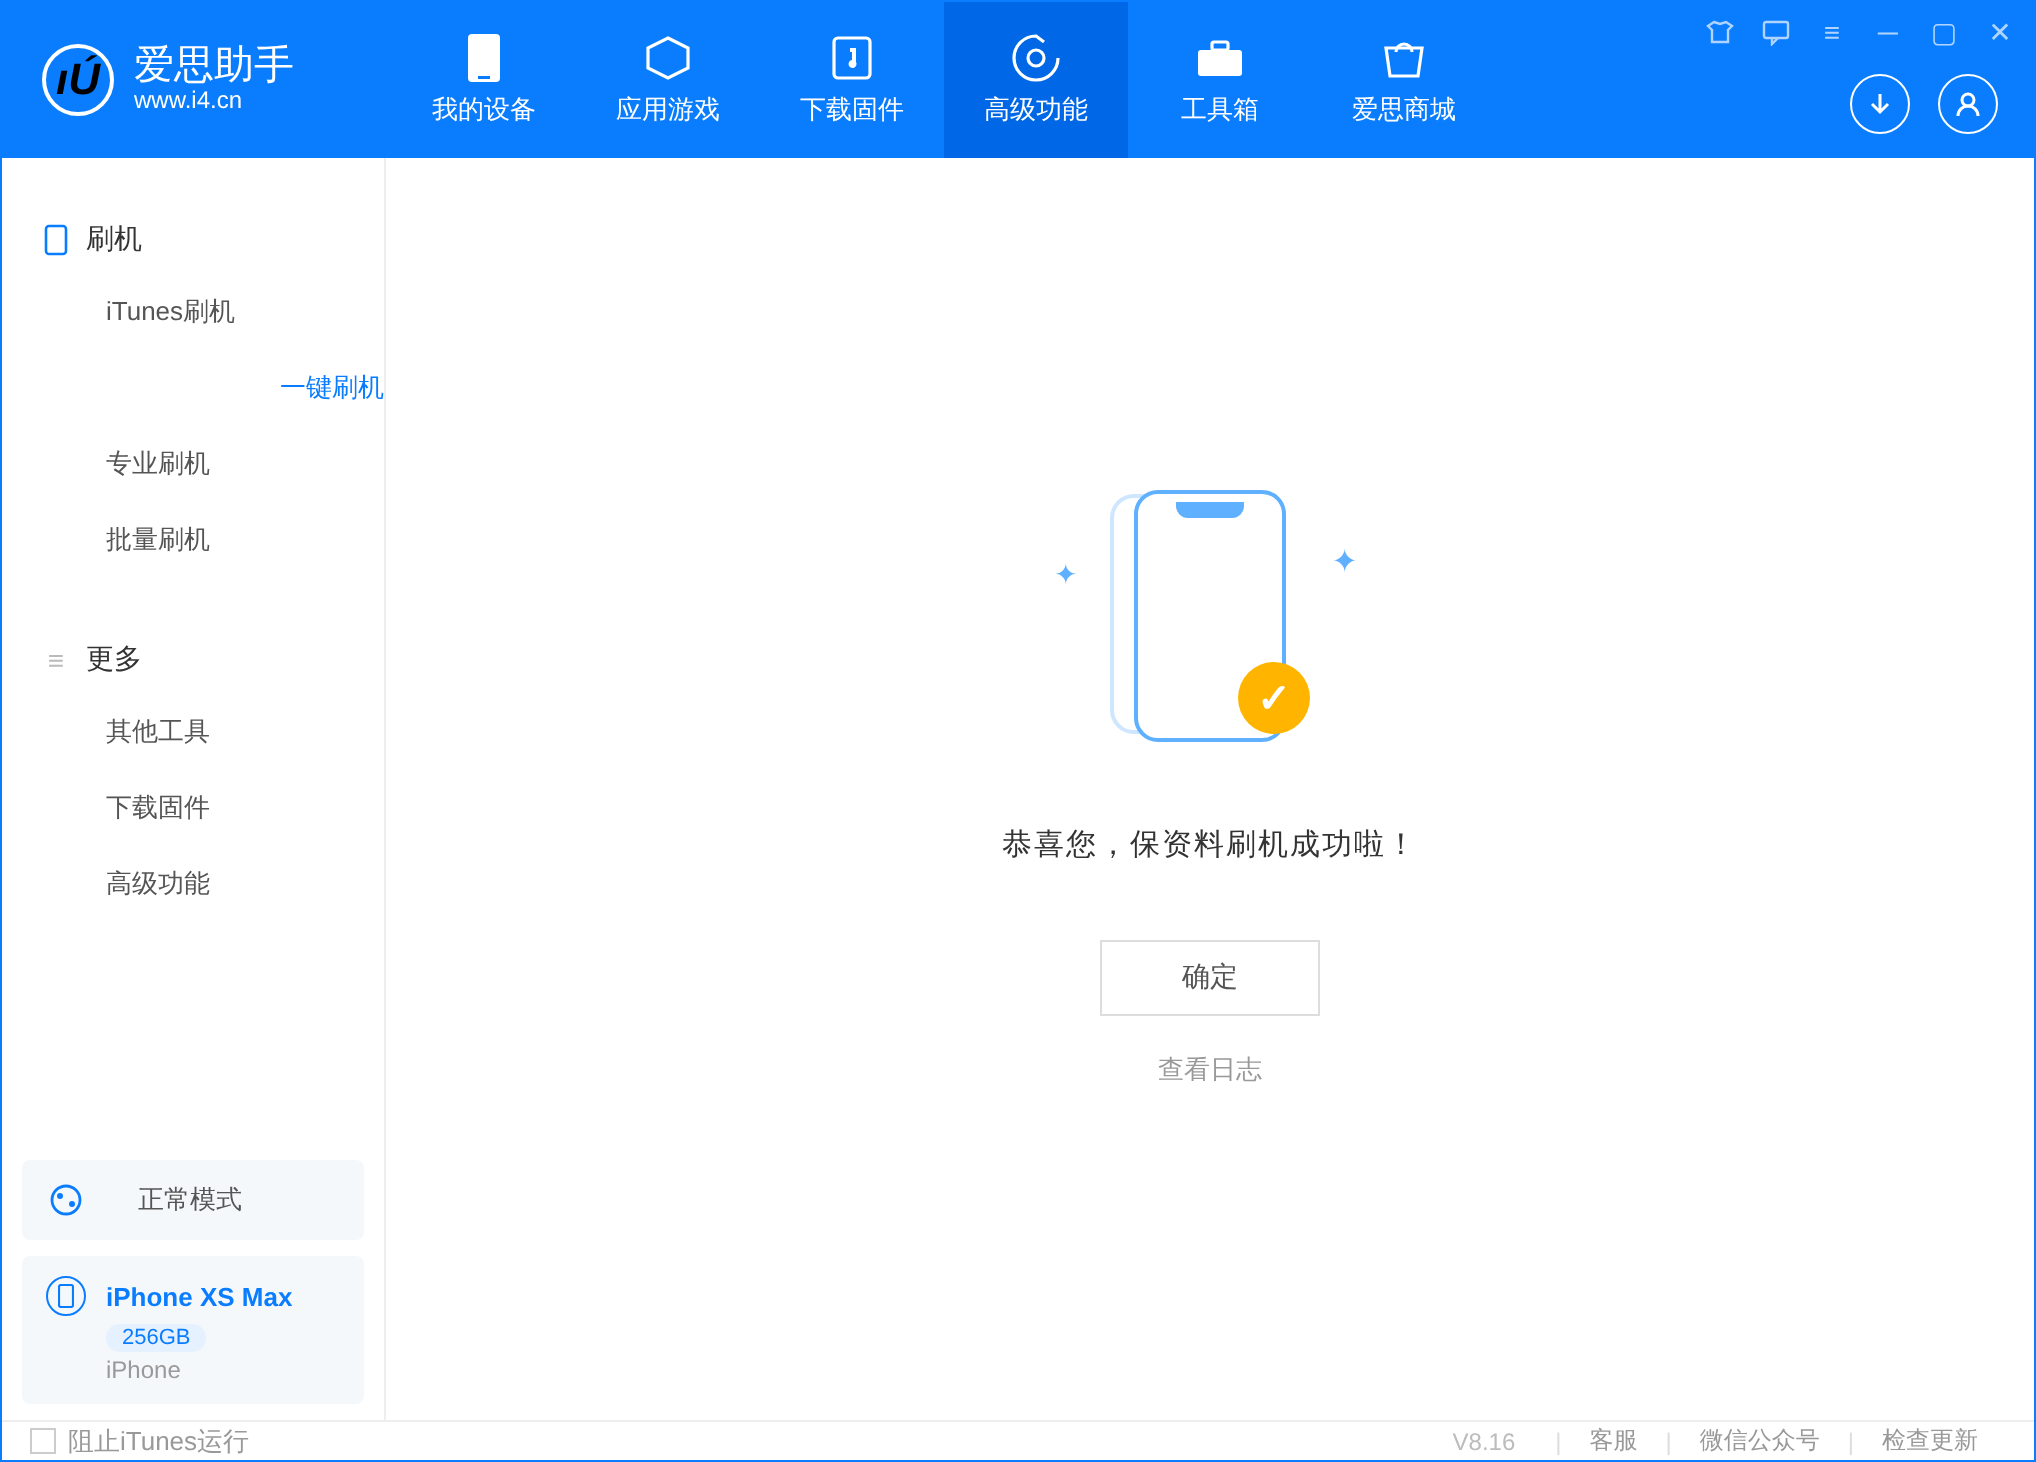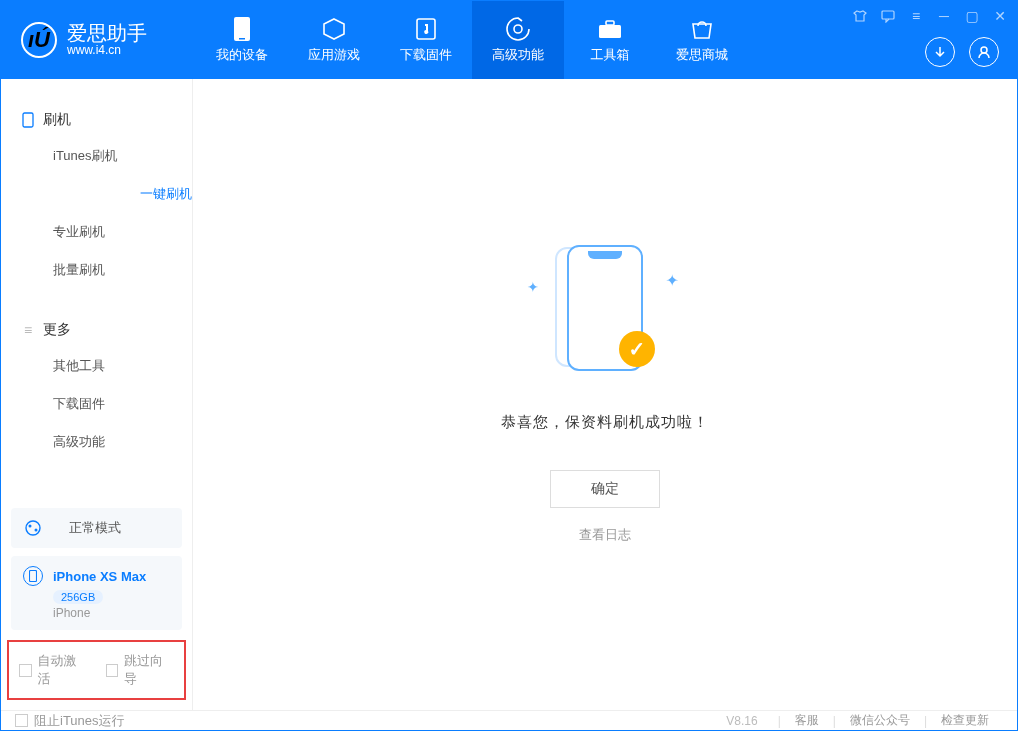--- a/index.html
+++ b/index.html
@@ -219,30 +219,20 @@
             <svg width="8" height="12" viewBox="0 0 8 12">
               <rect x="0.5" y="0.5" width="7" height="11" rx="1" fill="none" stroke="#0a7dff" stroke-width="1.1"></rect>
             </svg>
           </span>
         <span class="dev-name">iPhone XS Max</span>
       </div>
       <span class="dev-badge">256GB</span>
       <div class="dev-sub">iPhone</div>
     </div>
 
-    <div class="checkbox-row">
-      <label class="chk">
-        <span class="chk-box"></span>
-        <span>自动激活</span>
-      </label>
-      <label class="chk">
-        <span class="chk-box"></span>
-        <span>跳过向导</span>
-      </label>
-    </div>
   </div>
 
   <div class="main">
     <div class="illust">
       <span class="spark1">✦</span>
       <span class="spark2">✦</span>
       <div class="phone-ghost"></div>
       <div class="phone-main"></div>
       <div class="check-badge">✓</div>
     </div>

